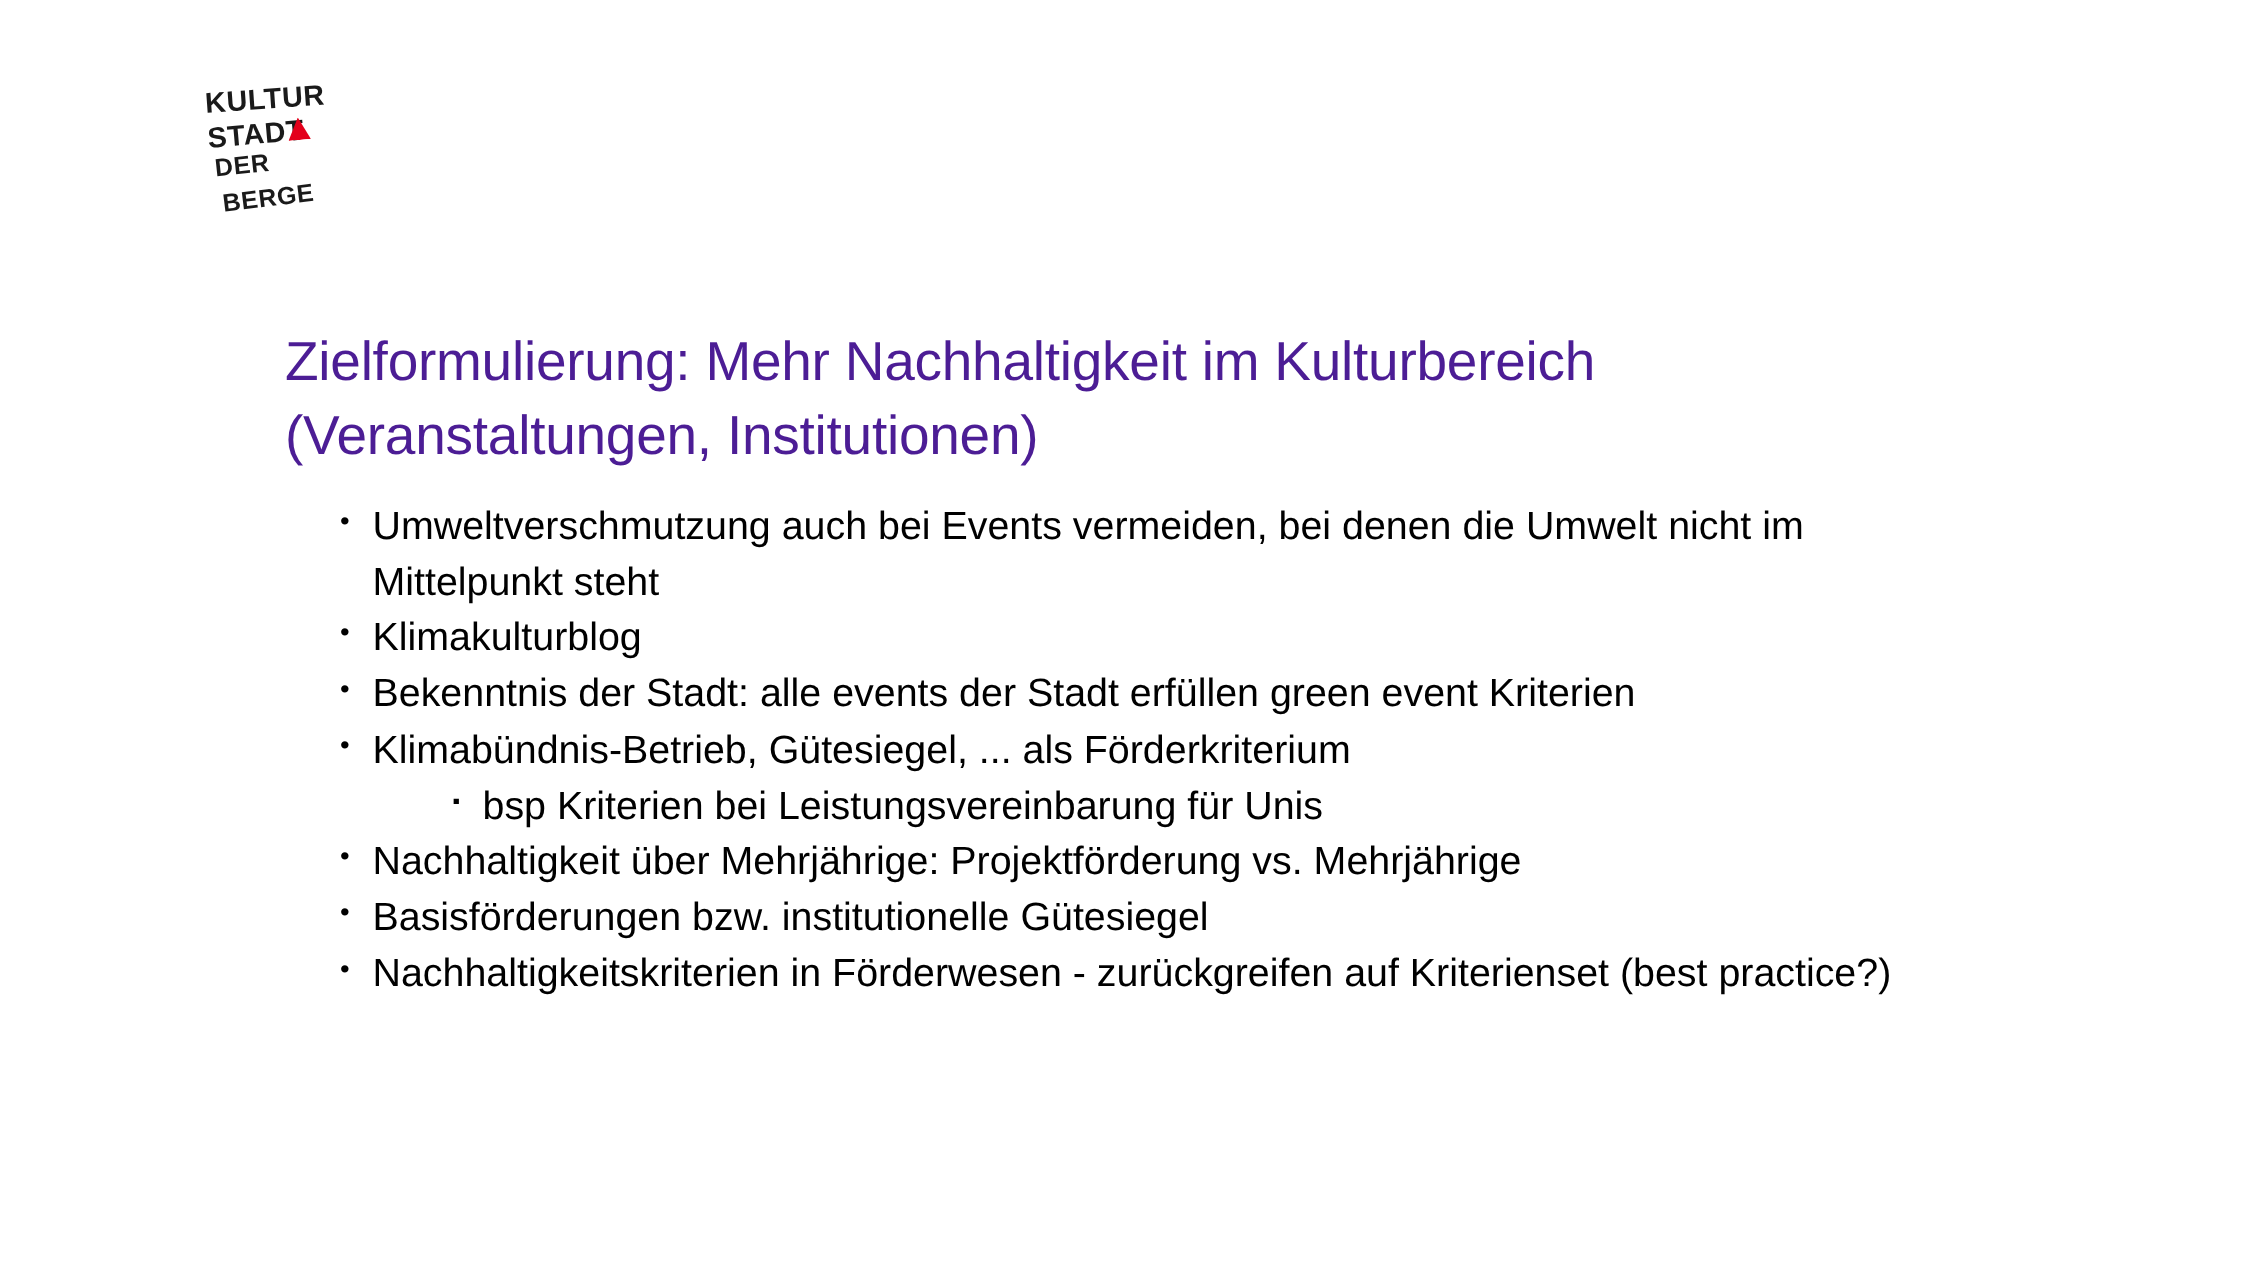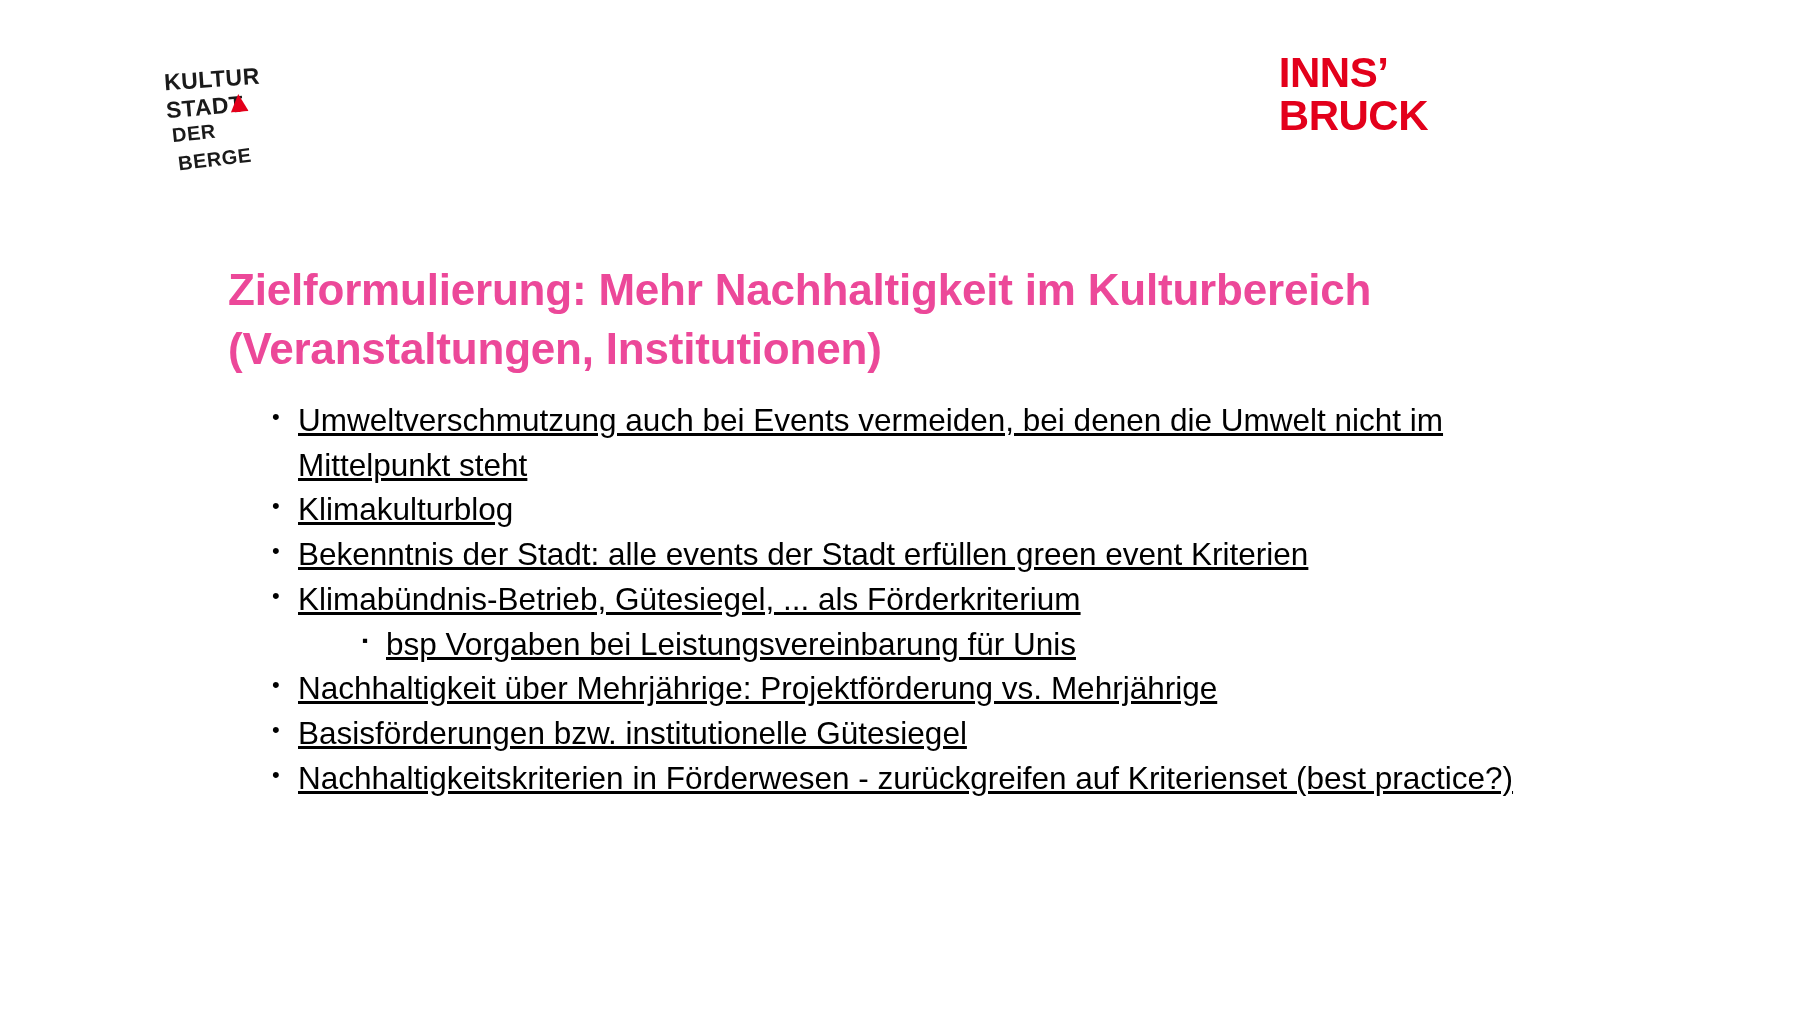--- a/index.html
+++ b/index.html
@@ -81,22 +81,22 @@
     line-height: 1.02;
     letter-spacing: -0.5px;
   }
 
   
   .title {
     position: absolute;
     left: 228px;
     top: 232px;
     width: 1300px;
-    color: #ec4899;
-    font-weight: bold;
+    color: #4c1d95;
+    font-weight: normal;
     font-size: 44px;
     line-height: 1.32;
     letter-spacing: -0.2px;
   }
 
   
   .body-list {
     position: absolute;
     left: 272px;
     top: 398px;
@@ -110,21 +110,20 @@
   }
   .bullet-row .b-mark {
     flex: 0 0 26px;
     font-size: 22px;
     line-height: 1.42;
     padding-top: 3px;
     color: #000;
   }
   .bullet-row .b-text {
     flex: 1 1 auto;
-    text-decoration: underline;
   }
   
   .bullet-row.level2 {
     padding-left: 90px;
   }
   .bullet-row.level2 .b-mark {
     flex: 0 0 24px;
     font-size: 17px;
     padding-top: 7px;
   }
@@ -135,24 +134,20 @@
 <div class="slide">
 
   <div class="logo-left">
     <div class="lw lw1">KULTUR</div>
     <div class="lw lw2">STADT</div>
     <div class="redmark"></div>
     <div class="lw lw3">DER</div>
     <div class="lw lw4">BERGE</div>
   </div>
 
-  <div class="logo-right">
-    <div class="ir">INNS’</div>
-    <div class="ir">BRUCK</div>
-  </div>
 
   <h1 class="title">Zielformulierung: Mehr Nachhaltigkeit im Kulturbereich (Veranstaltungen, Institutionen)</h1>
 
   <div class="body-list">
 
     <div class="bullet-row level1">
       <span class="b-mark">•</span>
       <span class="b-text">Umweltverschmutzung auch bei Events vermeiden, bei denen die Umwelt nicht im Mittelpunkt steht</span>
     </div>
 
@@ -166,21 +161,21 @@
       <span class="b-text">Bekenntnis der Stadt: alle events der Stadt erfüllen green event Kriterien</span>
     </div>
 
     <div class="bullet-row level1">
       <span class="b-mark">•</span>
       <span class="b-text">Klimabündnis-Betrieb, Gütesiegel, ... als Förderkriterium</span>
     </div>
 
     <div class="bullet-row level2">
       <span class="b-mark">▪</span>
-      <span class="b-text">bsp Vorgaben bei Leistungsvereinbarung für Unis</span>
+      <span class="b-text">bsp Kriterien bei Leistungsvereinbarung für Unis</span>
     </div>
 
     <div class="bullet-row level1">
       <span class="b-mark">•</span>
       <span class="b-text">Nachhaltigkeit über Mehrjährige: Projektförderung vs. Mehrjährige</span>
     </div>
 
     <div class="bullet-row level1">
       <span class="b-mark">•</span>
       <span class="b-text">Basisförderungen bzw. institutionelle Gütesiegel</span>

